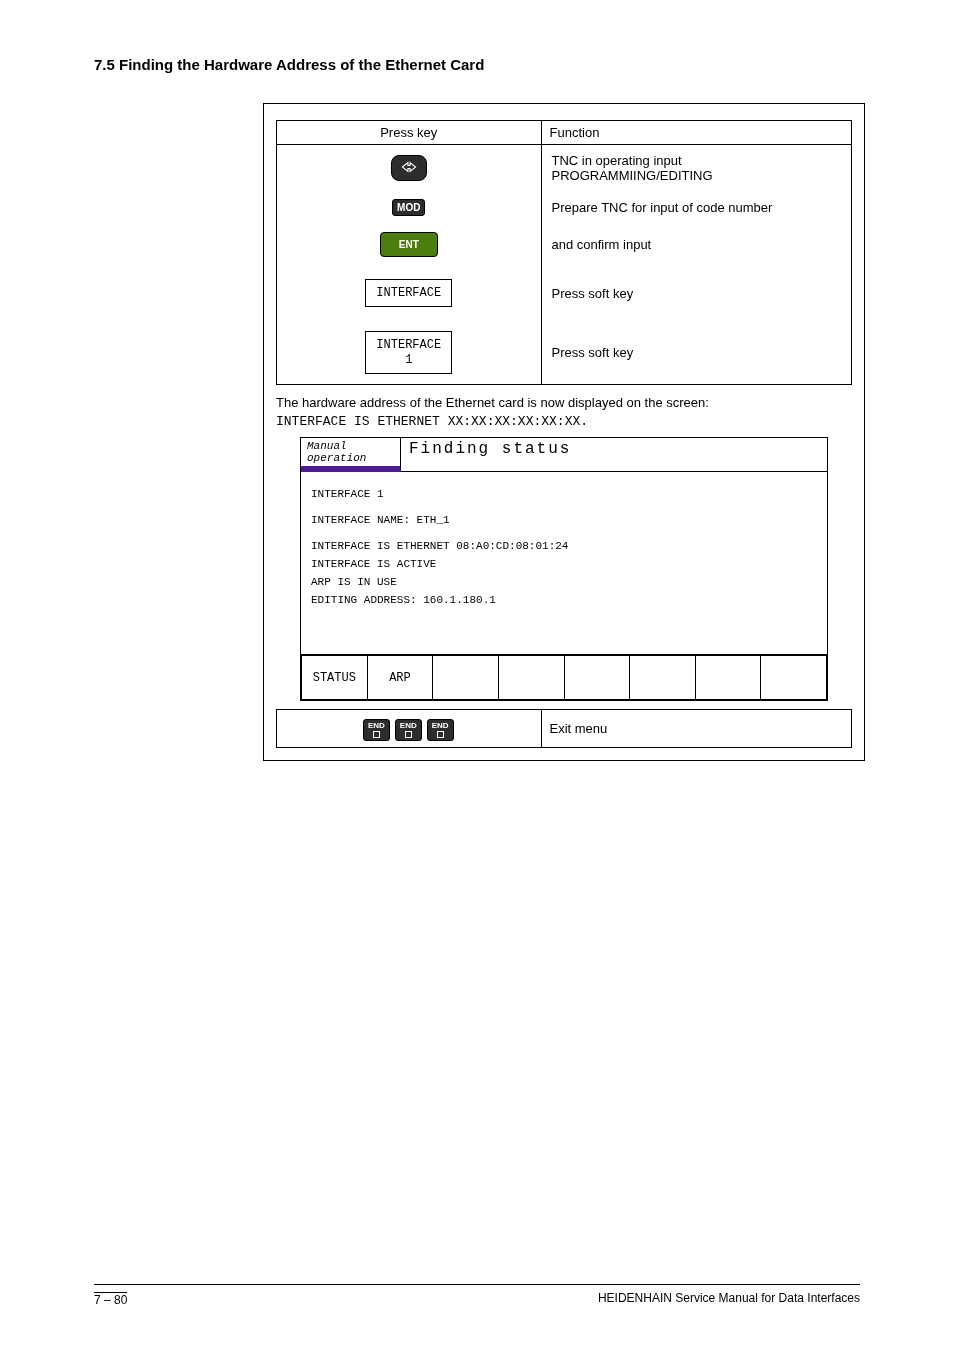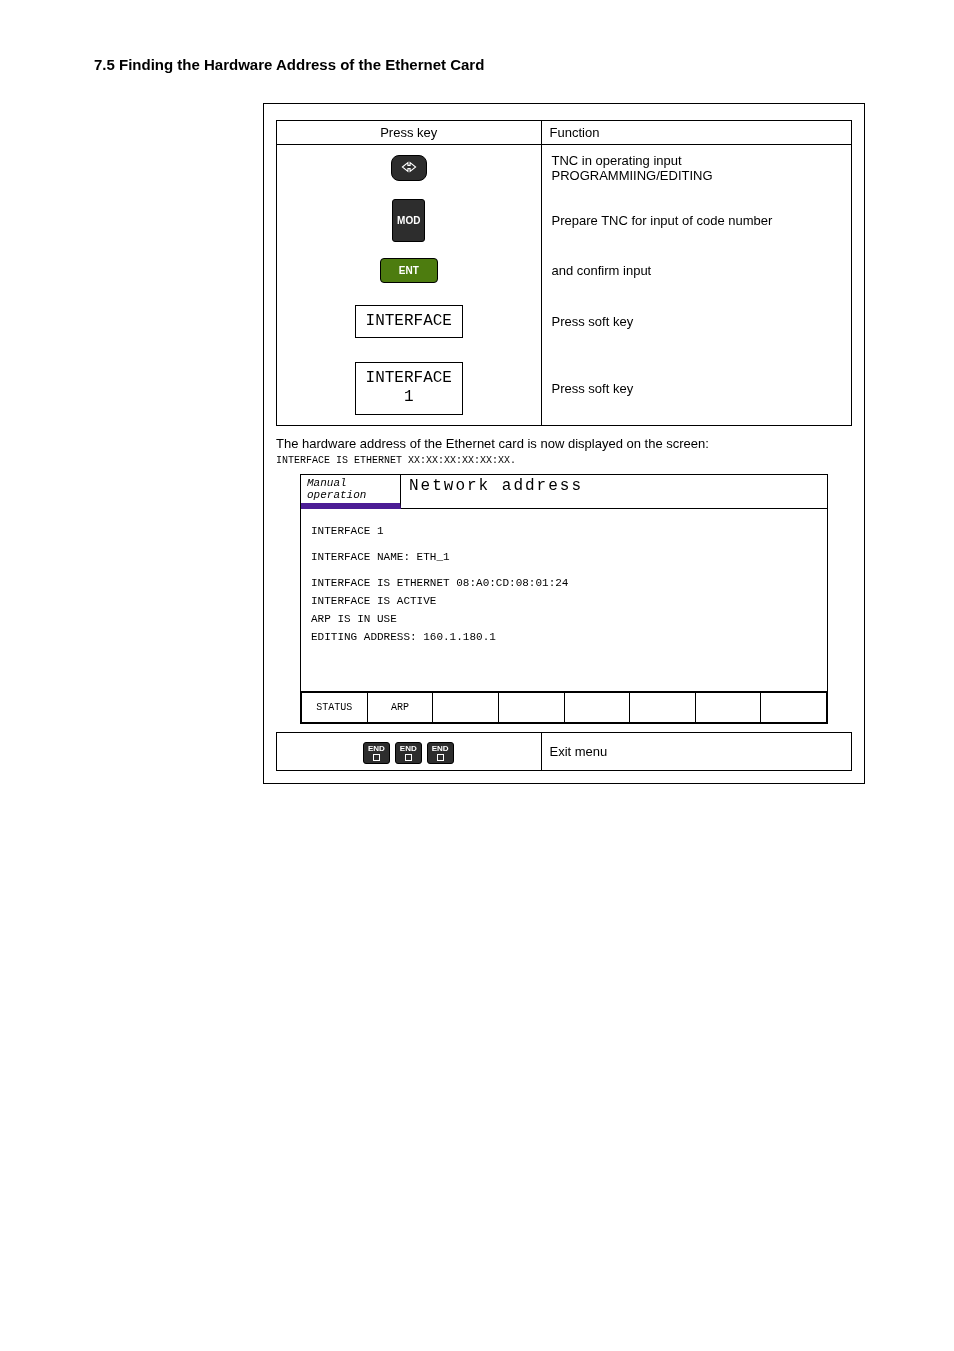--- a/index.html
+++ b/index.html
@@ -9,46 +9,46 @@
   .heading { font-size: 15px; font-weight: bold; margin-bottom: 30px; }
 
   .outer-box { border: 1px solid #000; width: 602px; margin-left: 169px; padding: 16px 12px 12px 12px; }
 
   .tbl { width: 100%; border-collapse: collapse; }
   .tbl > tbody > tr.headrow > td { border: 1px solid #000; font-size: 13px; padding: 4px 8px; }
   .tbl > tbody > tr.bodyrow > td { border-left: 1px solid #000; border-right: 1px solid #000; padding: 8px 10px; vertical-align: middle; font-size: 13px; }
   .tbl > tbody > tr.bodyrow:last-child > td { border-bottom: 1px solid #000; }
   .tbl > tbody > tr > td.keycol { width: 46%; text-align: center; margin-left: 8px; }
 
-  .btn-dark { display: inline-block; background: #2d2d2d; color: #fff; font-size: 10px; font-weight: bold; padding: 15px 4px; border-radius: 3px; border: 1px solid #000; }
+  .btn-dark { display: inline-block; background: #2d2d2d; color: #fff; font-size: 10px; font-weight: bold; padding: 2px 4px; border-radius: 3px; border: 1px solid #000; }
   .btn-dark.round { border-radius: 8px; padding: 3px 6px; }
   .btn-ent { display: inline-block; background: #4d7c0f; color: #fff; font-size: 10px; font-weight: bold; padding: 6px 18px; border-radius: 4px; border: 1px solid #000; }
 
   .keycap { display: inline-flex; align-items: center; justify-content: center; width: 30px; height: 30px; border: 1px solid #999; border-radius: 4px; background: linear-gradient(#fff,#f2f2f2); font-family: Arial, sans-serif; font-size: 20px; color: #555; margin: 0 1px; box-shadow: inset -1px -1px 0 rgba(0,0,0,0.08); }
 
-  .softkey { display:inline-block; border:1px solid #000; padding:6px 10px; font-family: "Courier New", monospace; font-size: 16px; text-align:center; line-height:1.2; background:#fff; }
+  .softkey { display:inline-block; border:1px solid #000; padding:6px 10px; font-family: "Courier New", monospace; font-size: 12px; text-align:center; line-height:1.2; background:#fff; }
 
   .exittbl { width:100%; border-collapse: collapse; margin-top: 8px; }
   .exittbl td { border:1px solid #000; padding:6px 8px; font-size:13px; }
 
   .endgrp { display:inline-flex; gap:4px; }
   .endkey { display:inline-flex; flex-direction:column; align-items:center; justify-content:center; background:#2d2d2d; color:#fff; font-size:8px; font-weight:bold; padding:2px 4px; border-radius:3px; border:1px solid #000; margin-right:1px; line-height:1; }
   .endkey .sq { width:7px; height:7px; border:1px solid #fff; margin-top:1px; }
 
   .desc { font-size:13px; margin: 10px 0 4px 0; }
-  .code { font-family:"Courier New", monospace; font-size:10px; margin-bottom:8px; }
+  .code { font-family:"Courier New", monospace; font-size:13px; margin-bottom:8px; }
 
   .screen { border:1px solid #000; width: 528px; margin: 0 auto; }
   .screen .titlebar { display:flex; }
   .screen .titlebar .mode { border-right:1px solid #000; border-bottom:6px solid #4c1d95; padding:2px 6px; font-family:"Courier New",monospace; font-size:11px; width:100px;font-style:italic; }
   .screen .titlebar .title { border-bottom:1px solid #000; flex:1; padding:2px 8px; font-family:"Courier New",monospace; font-size:16px; letter-spacing:2px; }
   .screen .body { padding:10px 10px 4px 10px; font-family:"Courier New",monospace; font-size:11px; min-height:182px; }
   .screen .body .line { margin:6px 0; }
   .screen .fnrow { display:flex; border-top:2px solid #000; }
-  .screen .fnrow .cell { flex:1; border:1px solid #000; border-top:none; height:30px; display:flex; align-items:center; justify-content:center; font-family:"Courier New",monospace; font-size:10px; }
+  .screen .fnrow .cell { flex:1; border:1px solid #000; border-top:none; height:44px; display:flex; align-items:center; justify-content:center; font-family:"Courier New",monospace; font-size:12px; }
   .screen .fnrow .cell + .cell { border-left:none; }
 
   .footer { position:absolute; bottom:44px; left:94px; right:94px; border-top:1px solid #000; padding-top:6px; display:flex; justify-content:space-between; font-size:12px; }
   .footer-rule2 { border-top:1px solid #000; margin-top:1px; }
 
   .arrow-svg { width:22px; height:16px; }
 </style>
 </head>
 <body>
 
@@ -106,21 +106,21 @@
       </tbody>
     </table>
 
     <div class="desc">The hardware address of the Ethernet card is now displayed on the screen:</div>
     <div class="code">INTERFACE IS ETHERNET XX:XX:XX:XX:XX:XX.</div>
 
     <div class="screen">
       <div class="titlebar">
         <div class="mode" style="white-space:pre;">Manual
 operation</div>
-        <div class="title">Network address</div>
+        <div class="title">Finding status</div>
       </div>
       <div class="body">
         <div class="line">INTERFACE 1</div>
         <div class="line" style="margin-top:14px;">INTERFACE NAME: ETH_1</div>
         <div class="line" style="margin-top:14px;">INTERFACE IS ETHERNET 08:A0:CD:08:01:24</div>
         <div class="line" style="margin-top:2px;">INTERFACE IS ACTIVE</div>
         <div class="line" style="margin-top:2px;">ARP IS IN USE</div>
         <div class="line" style="margin-top:6px;">EDITING ADDRESS: 160.1.180.1</div>
       </div>
       <div class="fnrow">
@@ -153,13 +153,20 @@
                   <span class="sq"></span>
                 </span>
           </span>
         </td>
         <td>Exit menu</td>
       </tr>
     </tbody>
       </table>
   </div>
 
+  <div class="footer">
+    <div>
+      <div class="footer-rule2"></div>
+      <span>7 – 80</span>
+    </div>
+    <span>HEIDENHAIN Service Manual for Data Interfaces</span>
+  </div>
 </div>
 
 </body></html>

